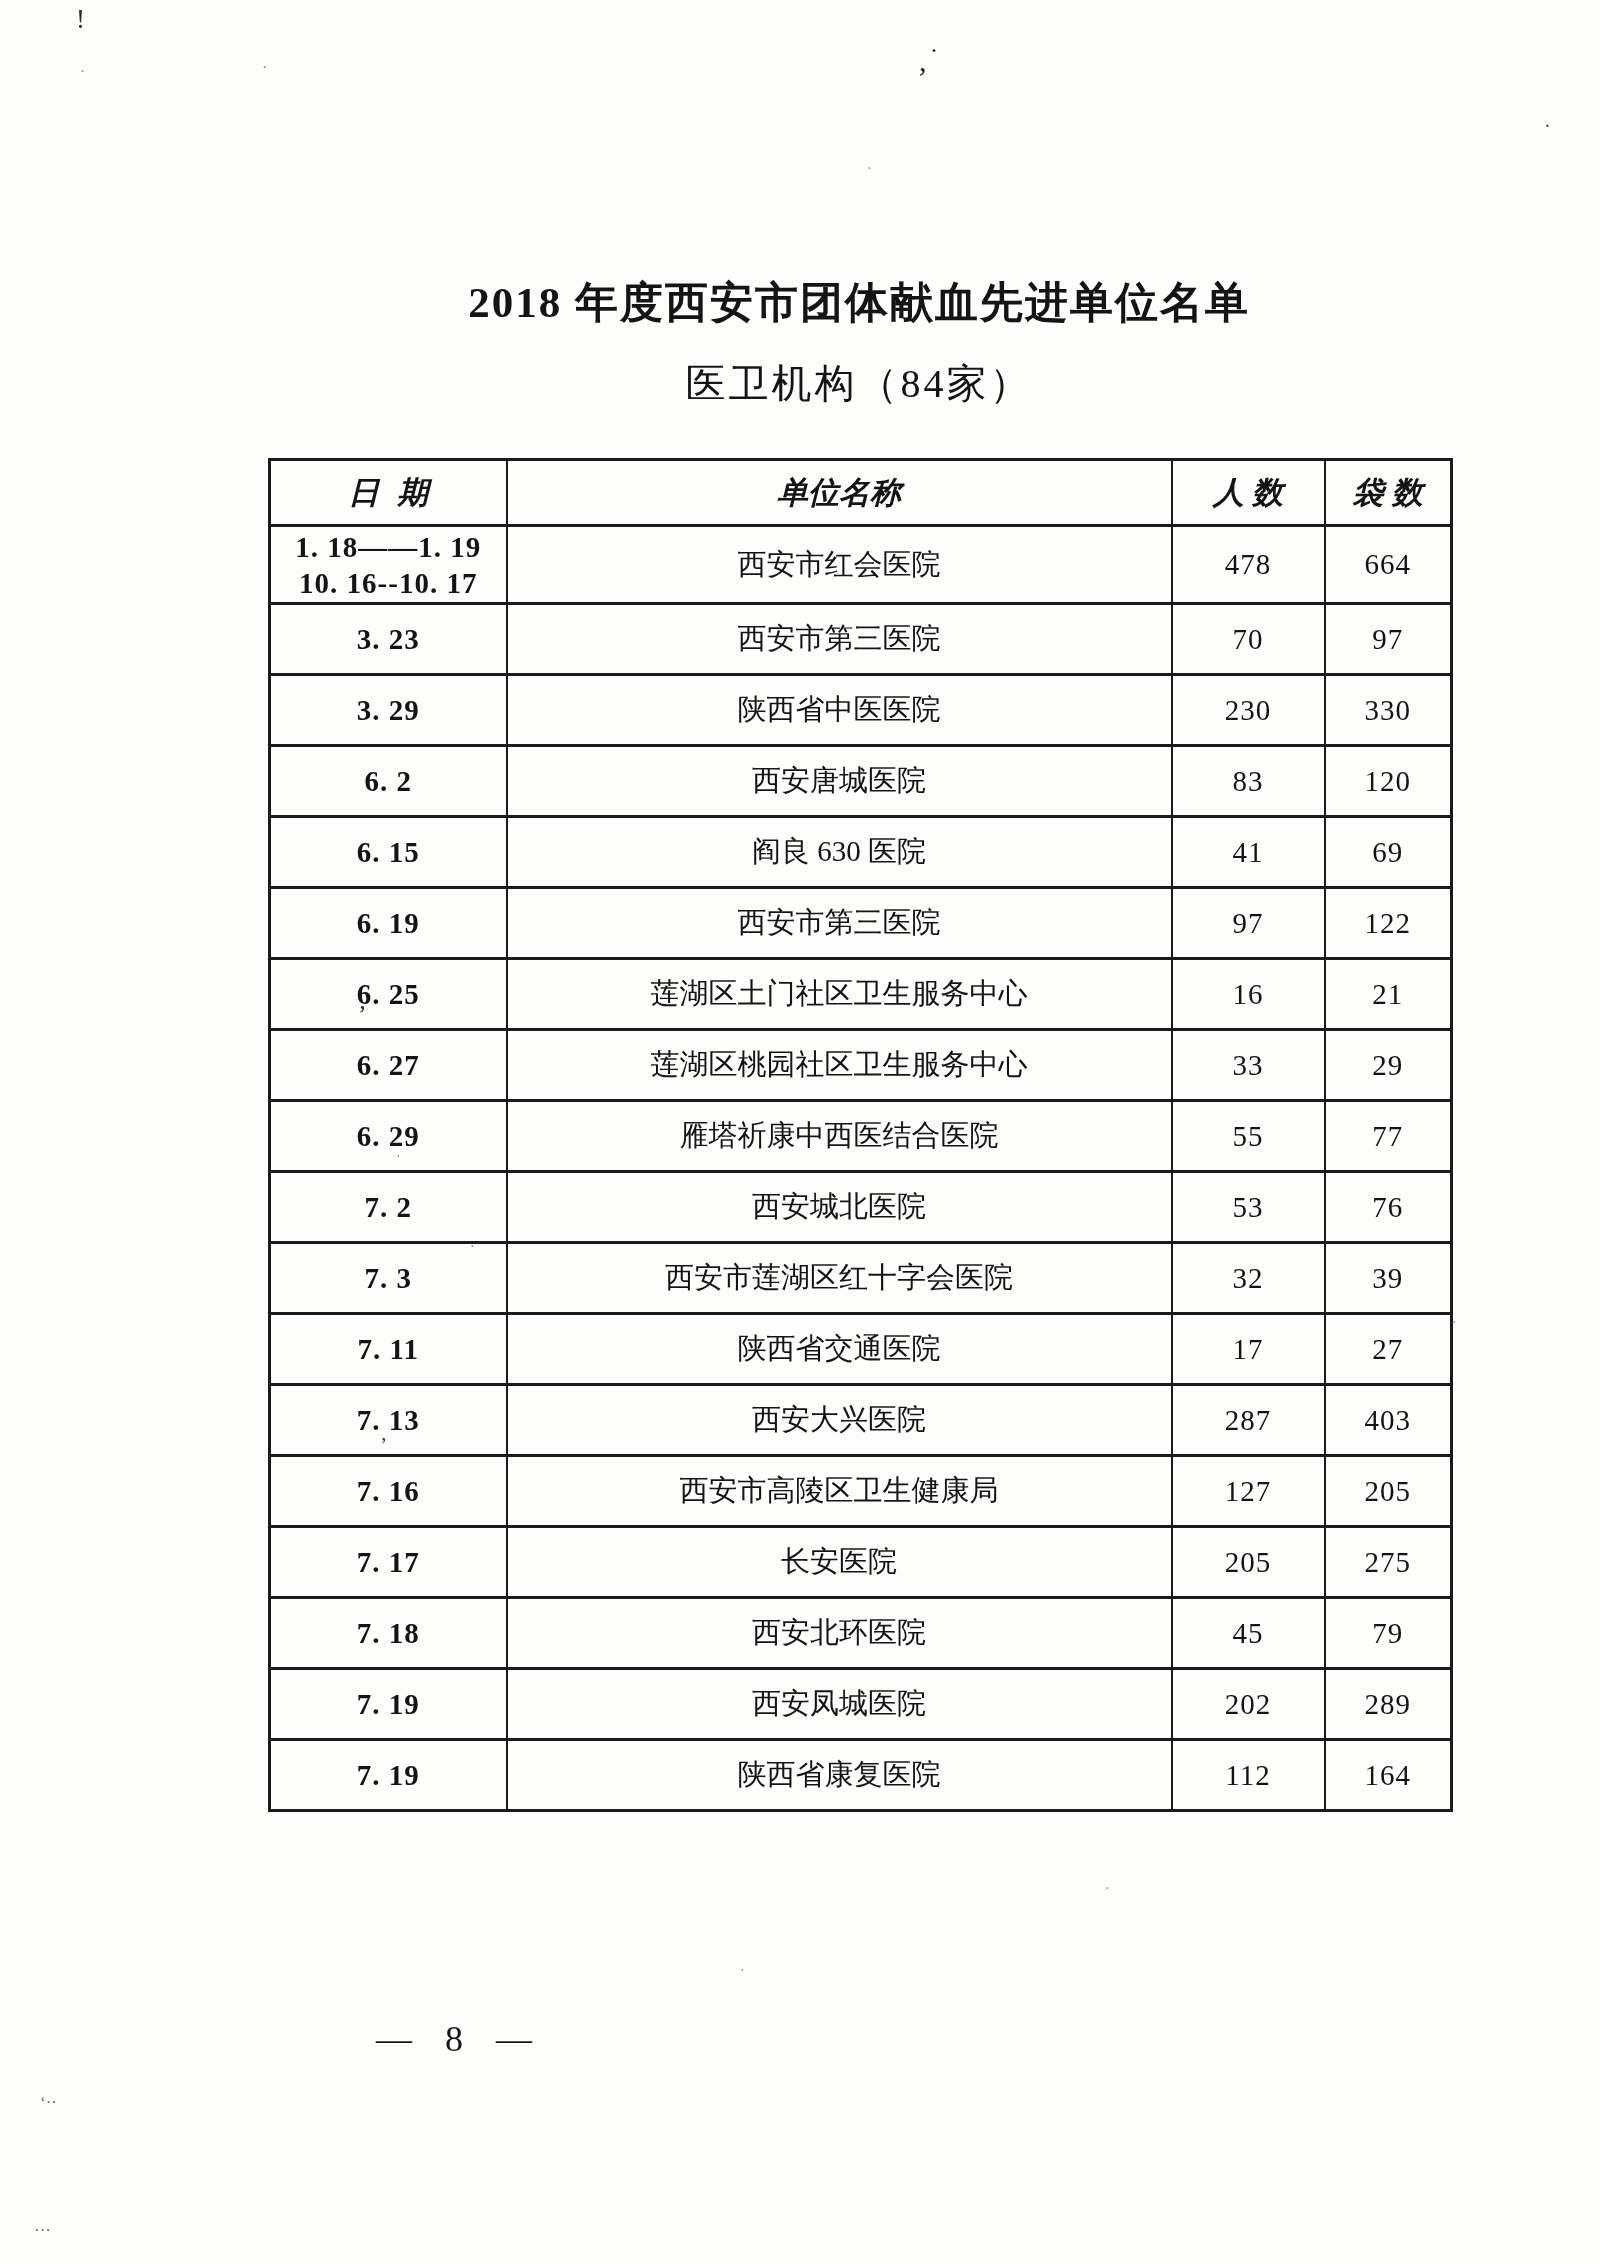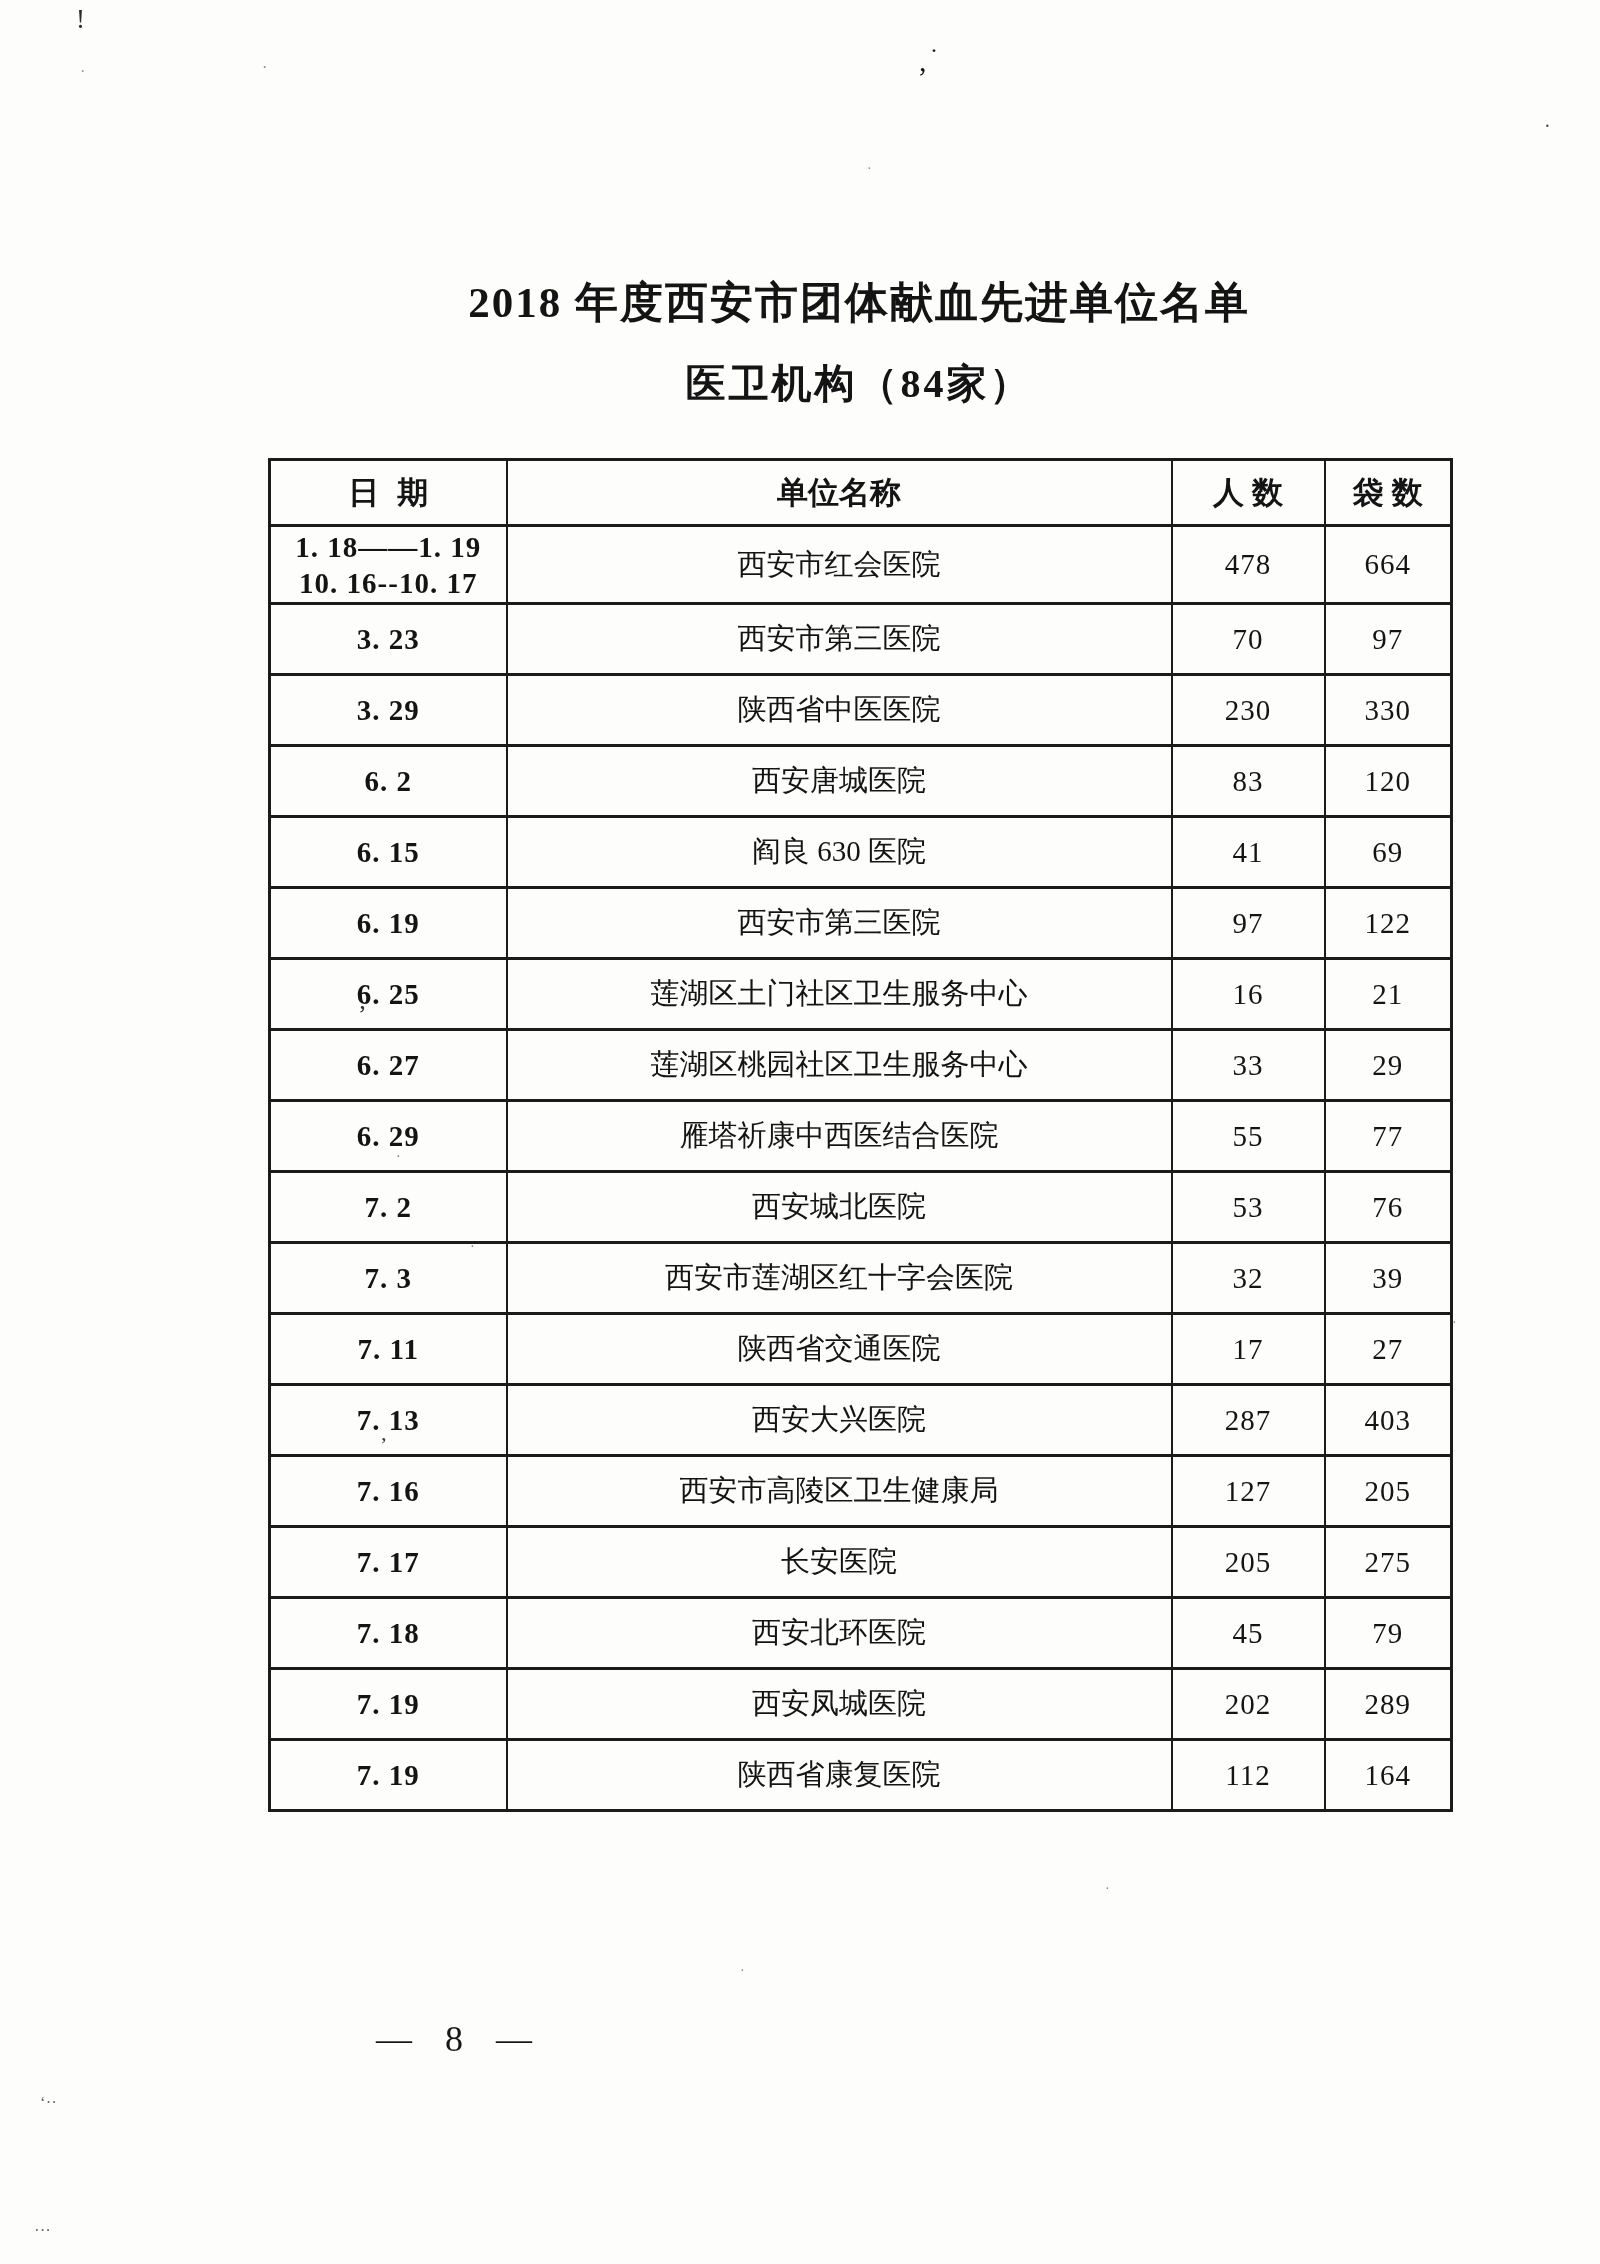--- a/index.html
+++ b/index.html
@@ -12,38 +12,38 @@
     overflow:hidden;
     margin:0 auto;
   }
   .title{
     position:absolute;left:268px;top:274px;width:1182px;
     text-align:center;font-size:43px;font-weight:bold;letter-spacing:2px;
     white-space:nowrap;
   }
   .subtitle{
     position:absolute;left:268px;top:356px;width:1182px;
-    text-align:center;font-size:40px;font-weight:bold;letter-spacing:3px;
+    text-align:center;font-size:40px;font-weight:normal;letter-spacing:3px;
   }
   table.donation{
     position:absolute;left:268px;top:458px;width:1182px;
     border-collapse:collapse;table-layout:fixed;
     background:transparent;
   }
   table.donation{border:3px solid #1b1b1b;}
   .donation th,.donation td{
     border:2px solid #1b1b1b;
     border-top-width:3px;border-bottom-width:3px;
     text-align:center;vertical-align:middle;padding:0;
   }
   col.c-date{width:237px;}
   col.c-name{width:665px;}
   col.c-people{width:153px;}
   col.c-bags{width:127px;}
-  .donation thead tr{height:66px;}
+  .donation thead tr{height:66px;font-style:italic;}
   .donation th{font-size:31px;font-weight:bold;}
   th.sp-wide{letter-spacing:18px;text-indent:18px;}
   th.sp-small{letter-spacing:8px;text-indent:8px;}
   .donation tbody tr{height:71px;}
   .donation tbody tr.tall{height:78px;}
   td.cell-date{font-size:29px;letter-spacing:1px;}
   td.cell-date .dline{line-height:36px;font-weight:bold;}
   td.cell-name{font-size:29px;}
   td.cell-num{font-size:29px;letter-spacing:1px;}
   .footer{

